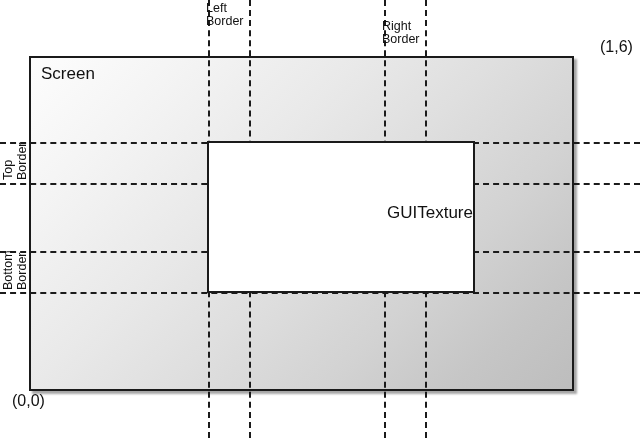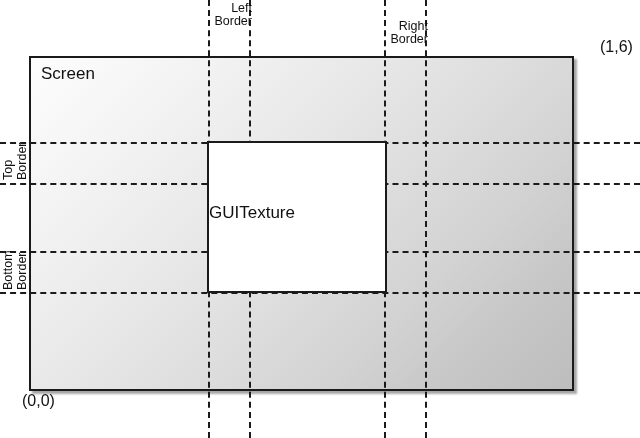--- a/index.html
+++ b/index.html
@@ -42,28 +42,28 @@
     font-size: 17px;
     color: #111111;
     white-space: nowrap;
   }
 
   
   #guitexture-box {
     position: absolute;
     left: 207px;
     top: 141px;
-    width: 180px;
+    width: 268px;
     height: 152px;
     background: #ffffff;
     border: 2px solid #1a1a1a;
     box-sizing: border-box;
     display: flex;
     align-items: center;
-    justify-content: flex-start;
+    justify-content: flex-end;
   }
   #guitexture-label {
     font-size: 17px;
     color: #111111;
     white-space: nowrap;
     position: relative;
     top: -4px;
   }
 
   
@@ -81,42 +81,42 @@
     height: 0;
     border-top: 2px dashed #1b1b1b;
   }
 
   
   .top-label {
     position: absolute;
     font-size: 12.5px;
     line-height: 13px;
     color: #111111;
-    text-align: right;
+    text-align: left;
     white-space: nowrap;
   }
   .side-label {
     position: absolute;
     font-size: 12.5px;
     line-height: 13px;
     color: #111111;
     white-space: nowrap;
     transform: rotate(-90deg);
     transform-origin: left top;
   }
 
   
   .coord {
     position: absolute;
     font-size: 16px;
     color: #111111;
     white-space: nowrap;
   }
   #coord-max { left: 600px; top: 38px; }
-  #coord-min { left: 22px;  top: 392px; }
+  #coord-min { left: 12px;  top: 392px; }
 </style>
 </head>
 <body>
 
 <div id="canvas">
 
   <div id="screen-rect">
     <div id="screen-label">Screen</div>
   </div>
 

